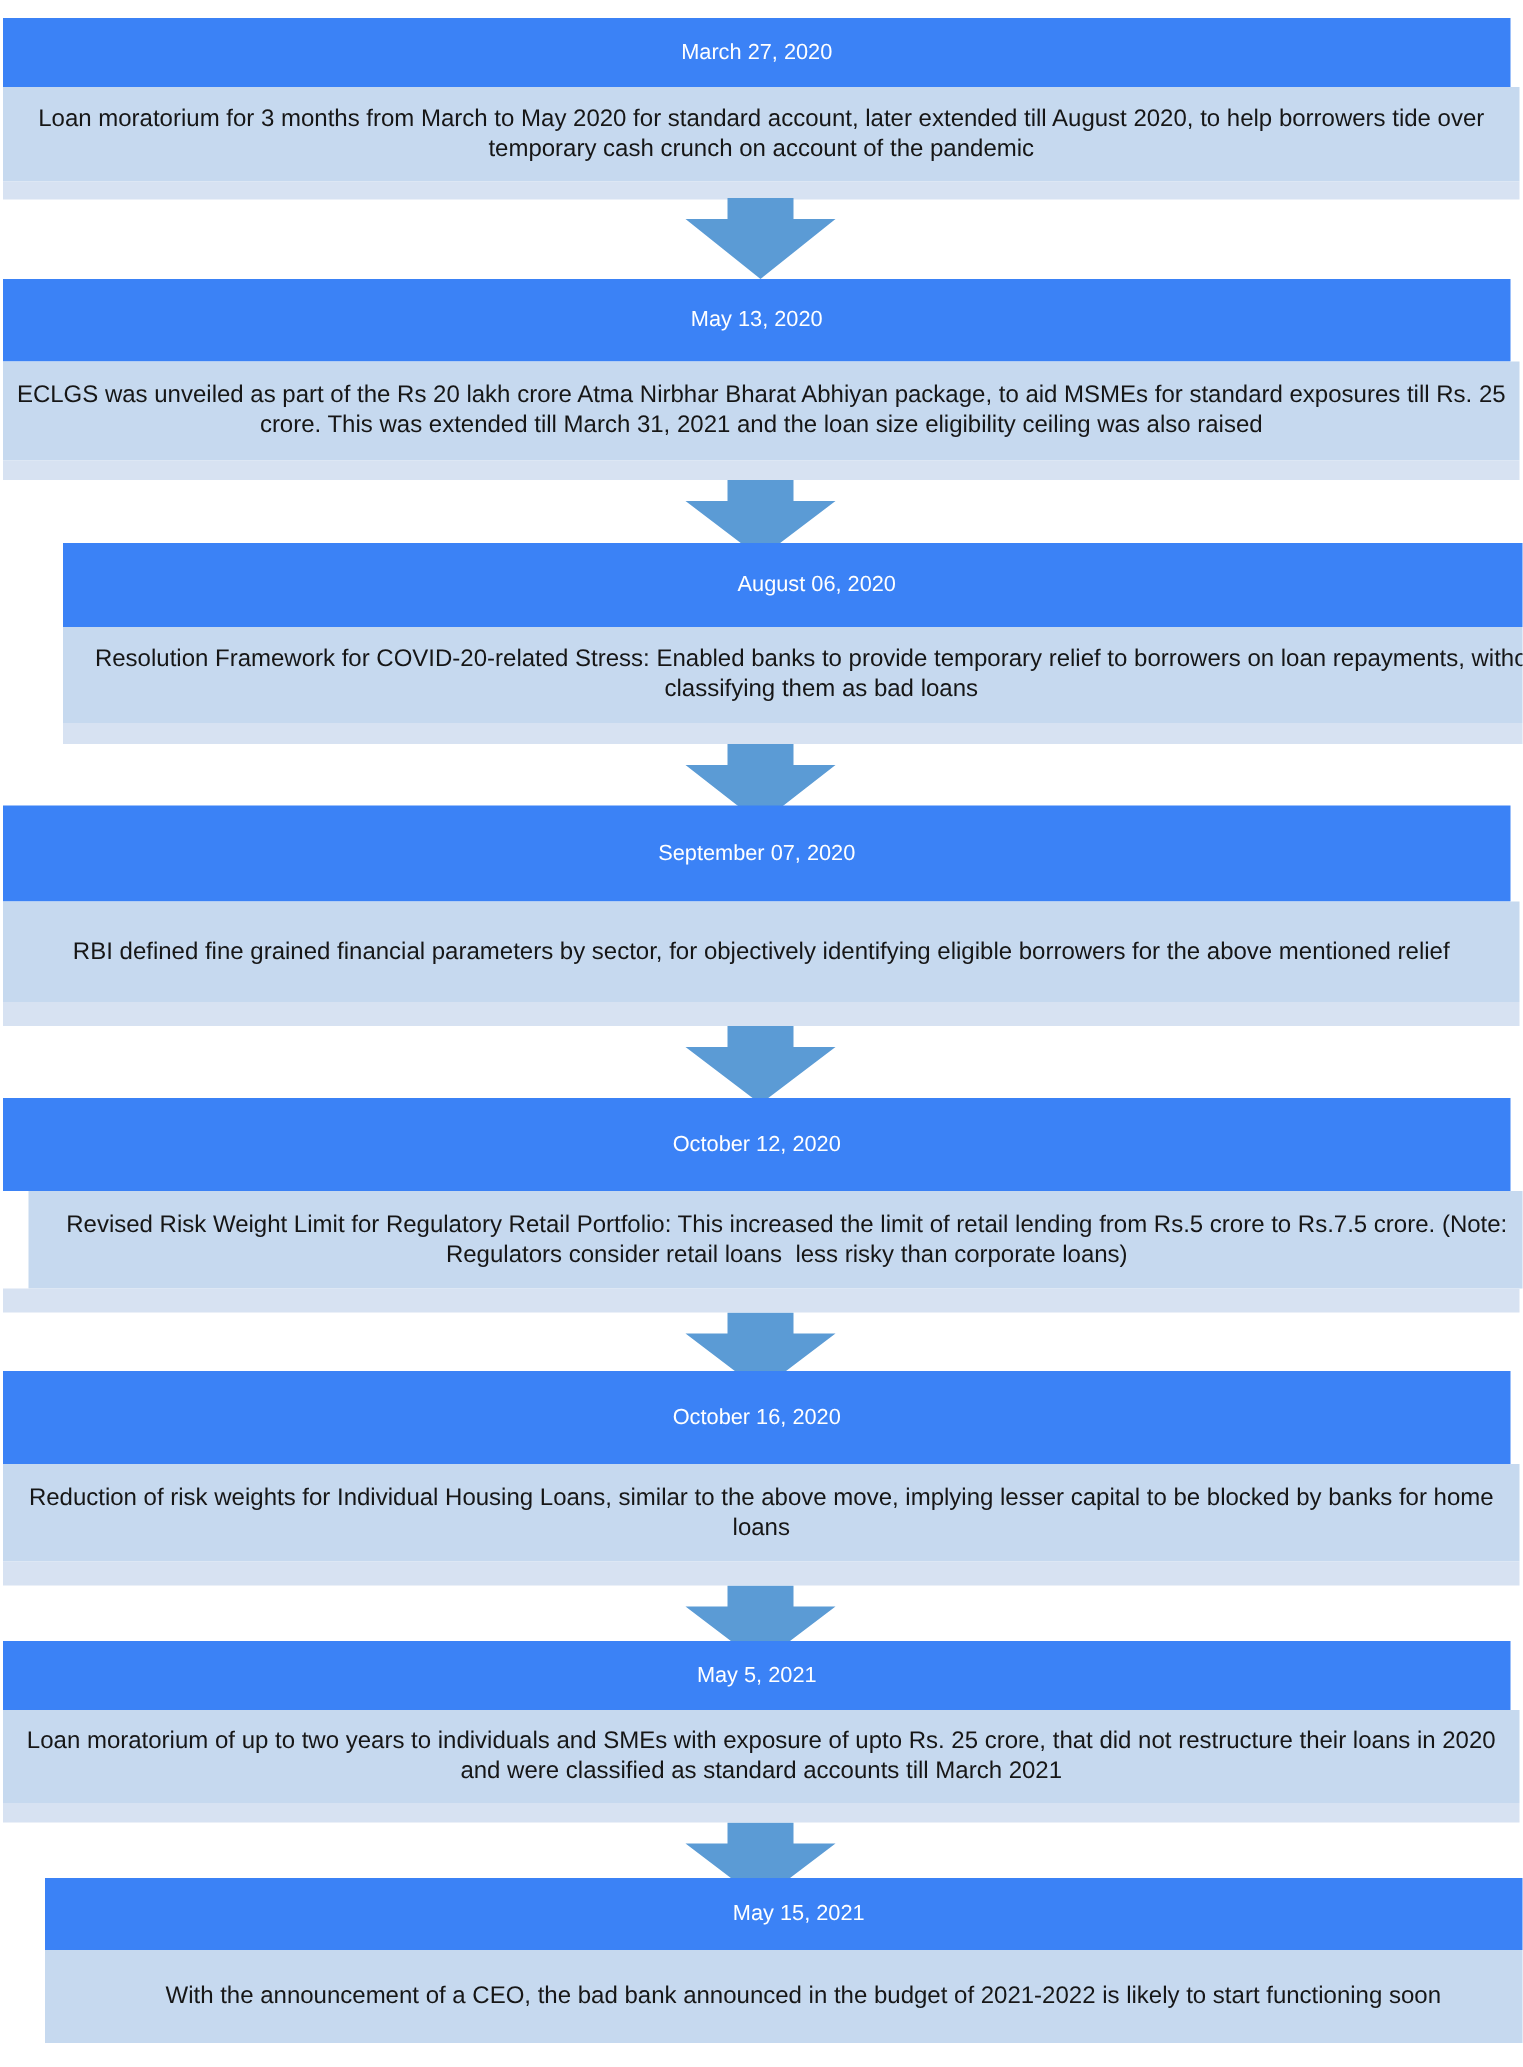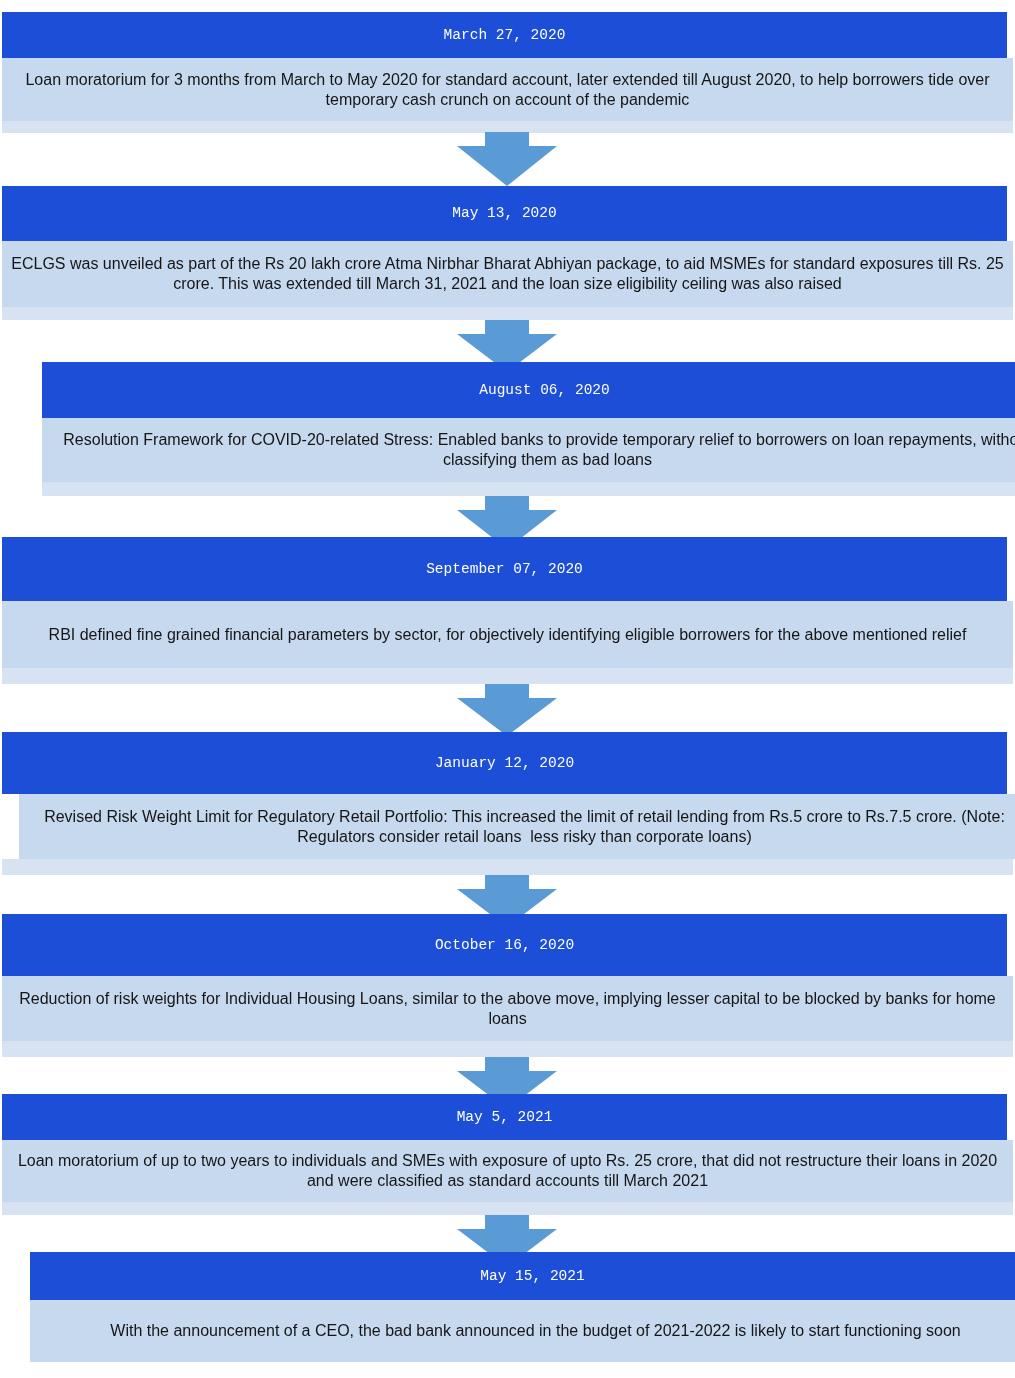--- a/index.html
+++ b/index.html
@@ -24,30 +24,29 @@
   .stage {
     position: absolute;
     left: 2px;
     width: 1011px;
     box-sizing: border-box;
   }
 
   .stage-header {
     position: relative;
     width: 1005px;
-    background: #1d4ed8;
+    background: #3b82f6;
     color: #ffffff;
     font-size: 14.5px;
     line-height: 1;
     text-align: center;
     display: flex;
     align-items: center;
     justify-content: center;
     box-sizing: border-box;
-    font-family: Liberation Mono, monospace;
   }
 
   .stage-body {
     position: relative;
     width: 1011px;
     background: #C6D9EF;
     color: #161616;
     font-size: 16px;
     line-height: 20px;
     text-align: center;
@@ -139,21 +138,21 @@
       </div>
       <div class="stage-foot" style="height: 16px;"></div>
     </div>
     <div class="connector" style="top: 684px; height: 52px;">
       <svg viewBox="0 0 1015 52" preserveAspectRatio="none" style="height: 52px;">
         <polygon points="485,0 529,0 529,14 557,14 507,52 457,14 485,14" fill="#5B9BD5"></polygon>
       </svg>
     </div>
     <div class="stage" style="top: 732px;">
       <div class="stage-header" style="height: 62px;">
-        <span>January 12, 2020</span>
+        <span>October 12, 2020</span>
       </div>
       <div class="stage-body" style="height: 65px; margin-left: 17px;">
         <span class="stage-body-text">Revised Risk Weight Limit for Regulatory Retail Portfolio: This increased the limit of retail lending from Rs.5 crore to Rs.7.5 crore. (Note: Regulators consider retail loans  less risky than corporate loans)</span>
       </div>
       <div class="stage-foot" style="height: 16px;"></div>
     </div>
     <div class="connector" style="top: 875px; height: 52px;">
       <svg viewBox="0 0 1015 52" preserveAspectRatio="none" style="height: 52px;">
         <polygon points="485,0 529,0 529,14 557,14 507,52 457,14 485,14" fill="#5B9BD5"></polygon>
       </svg>

